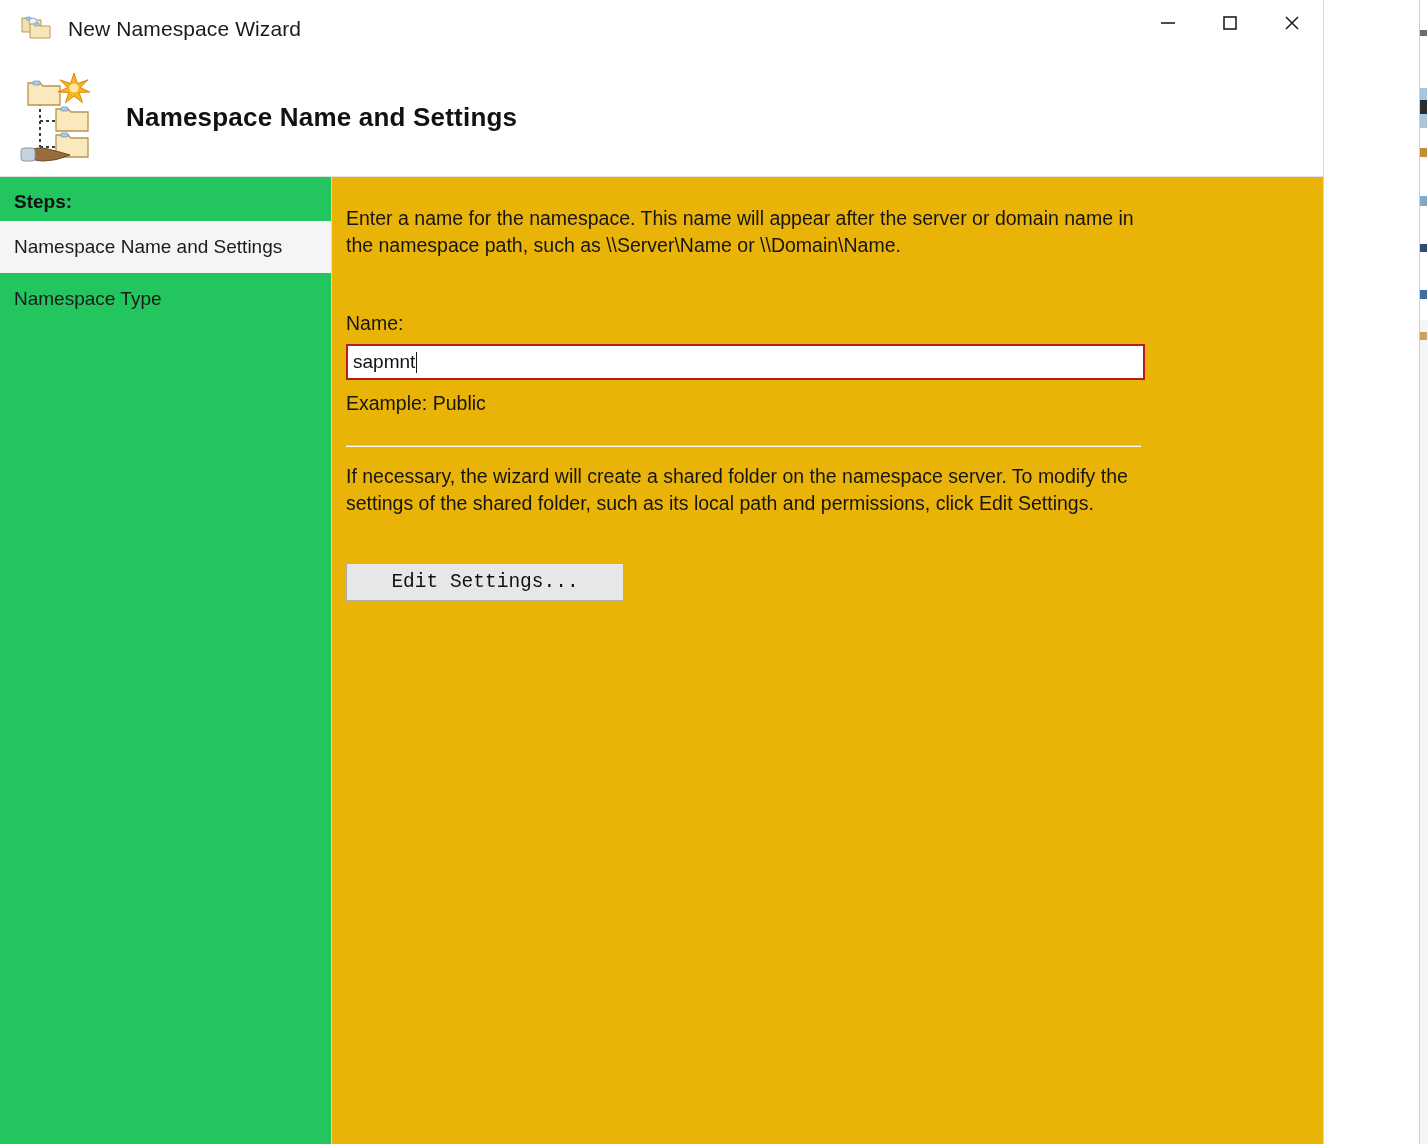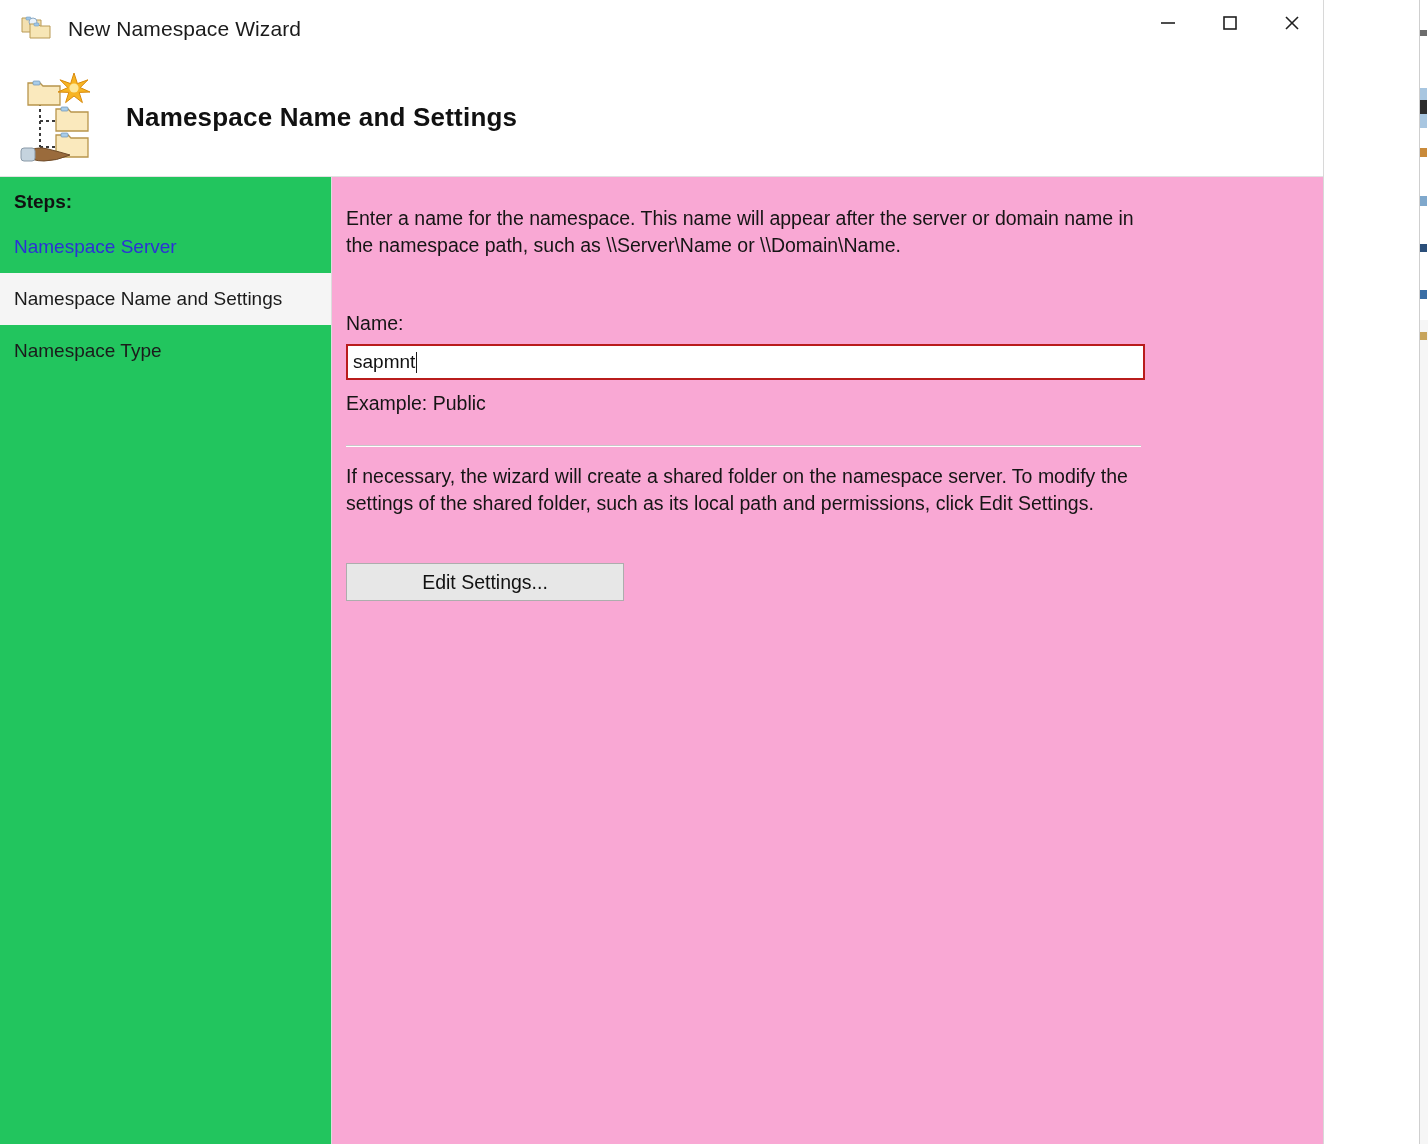--- a/index.html
+++ b/index.html
@@ -126,21 +126,21 @@
     padding: 13px 16px 13px 14px;
     line-height: 1.38;
     cursor: default;
   }
   .step.link { color: #2c31d6; }
   .step.current { background: #f5f5f5; }
 
   #content {
     position: relative;
     flex: 1;
-    background: #f9a8d4;
+    background: #eab308;
     box-sizing: border-box;
     padding: 0 0 16px 0;
   }
   .content-inner { padding: 28px 40px 0 14px; }
 
   .para {
     font-size: 19.5px;
     color: #151515;
     line-height: 1.36;
     max-width: 800px;
@@ -187,21 +187,21 @@
     border-bottom: 1px solid #ffffff;
   }
   #share-para { margin-top: 16px; max-width: 790px; }
   #edit-settings-btn {
     margin-top: 47px;
     width: 278px;
     height: 38px;
     background: #e7e7e7;
     border: 1px solid #adadad;
     box-sizing: border-box;
-    font-family: Liberation Sans, sans-serif;
+    font-family: Liberation Mono, monospace;
     font-size: 19.5px;
     color: #111111;
     cursor: default;
     display: block;
   }
 </style>
 </head>
 <body>
 
 <div id="bg-sliver">
@@ -278,21 +278,20 @@
         <rect x="3" y="79" width="14" height="13" rx="3" fill="#c5d3de" stroke="#8a9aa8" stroke-width="1"></rect>
       </svg>
     </span>
     <span id="header-title">Namespace Name and Settings</span>
   </div>
 
   <div id="body">
 
     <div id="sidebar">
       <div id="steps-label">Steps:</div>
-      <div class="step link">Namespace Server</div>
       <div class="step current">Namespace Name and Settings</div>
       <div class="step">Namespace Type</div>
     </div>
 
     <div id="content">
       <div class="content-inner">
         <div class="para">Enter a name for the namespace. This name will appear after the server or domain name in the namespace path, such as \\Server\Name or \\Domain\Name.</div>
 
         <div id="name-label">Name:</div>
 

